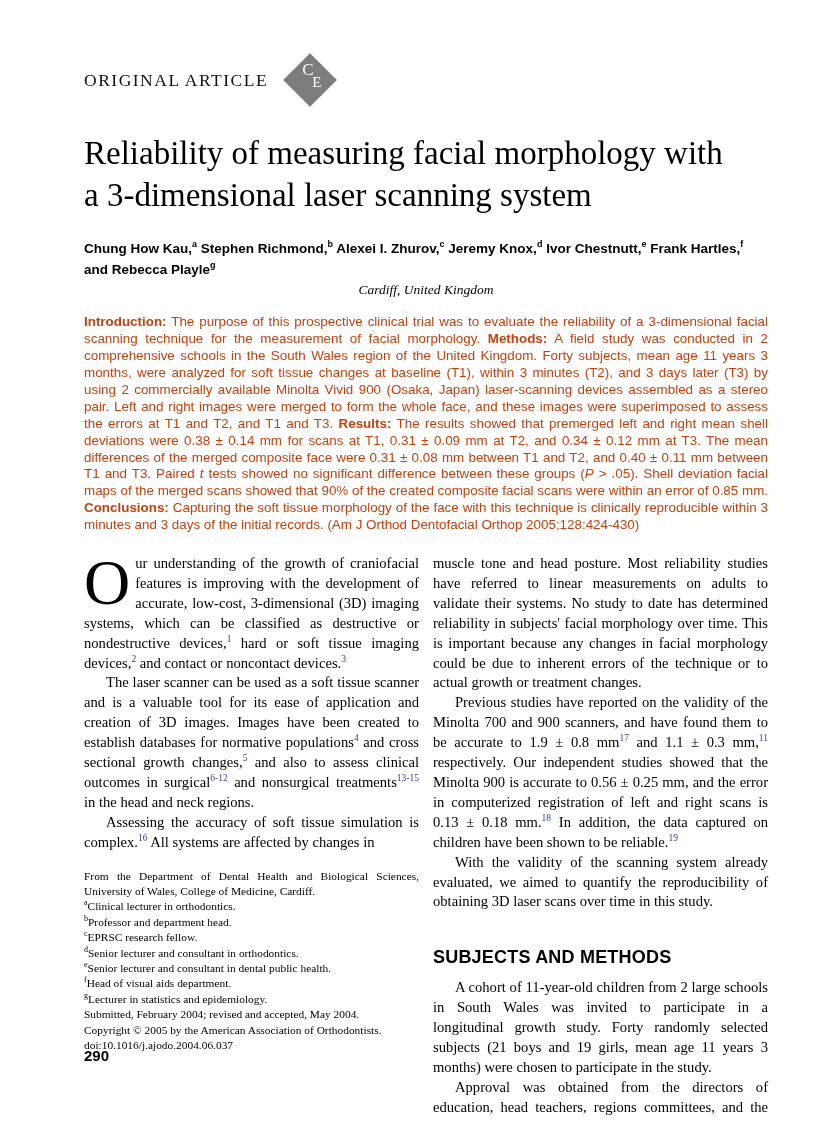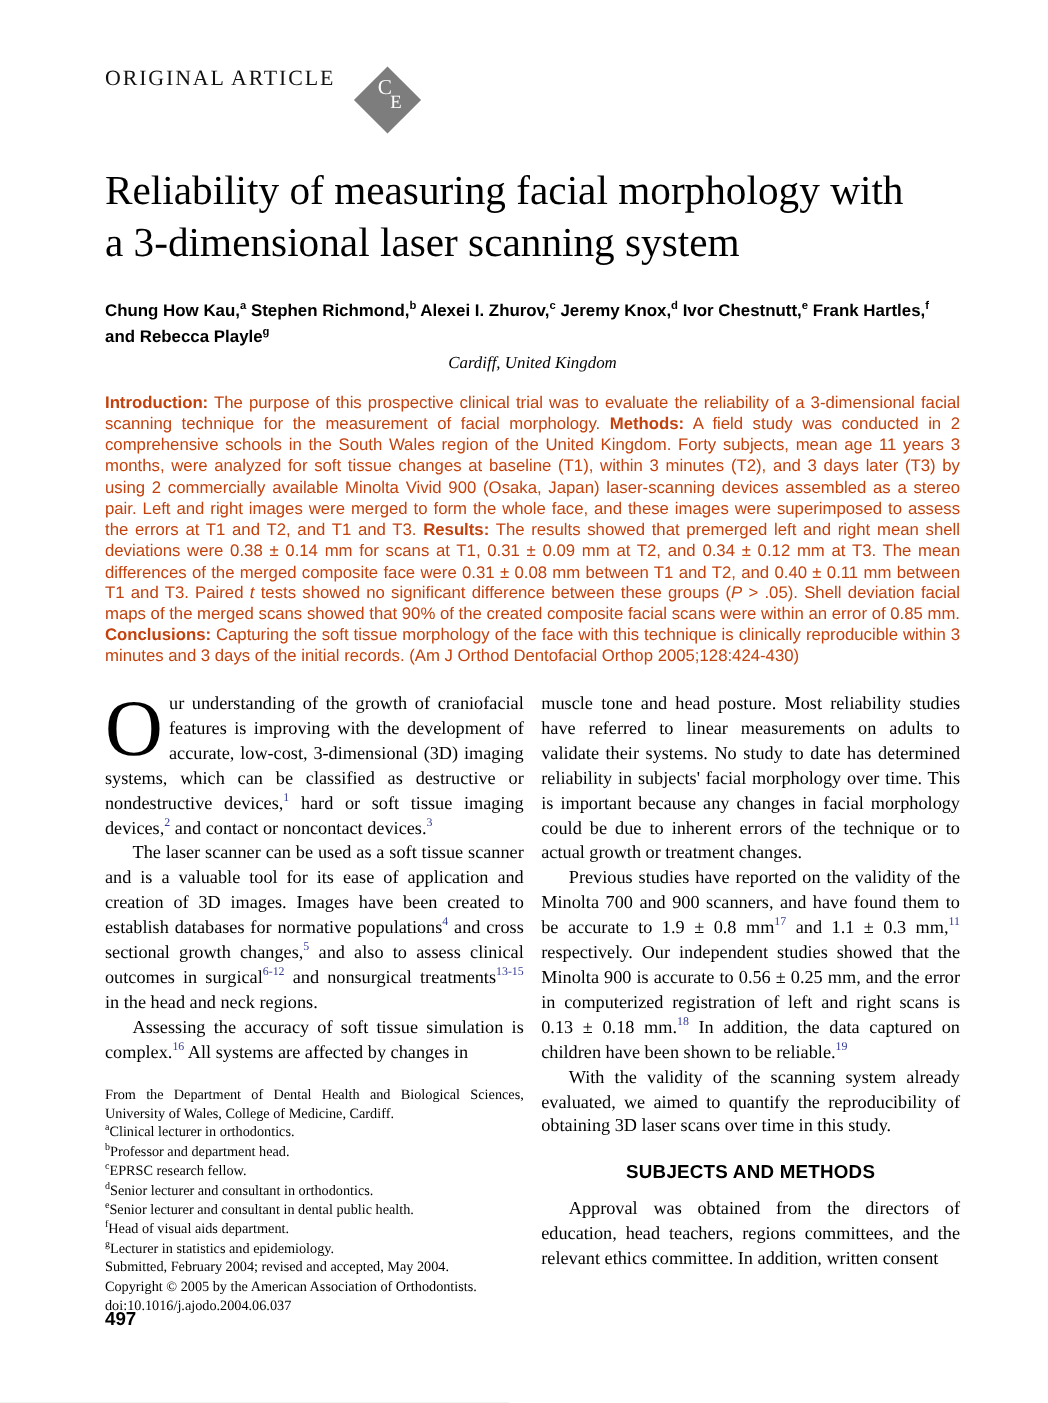--- a/index.html
+++ b/index.html
@@ -10,20 +10,21 @@
     height: 1122px;
     margin: 0 auto;
     background: #ffffff;
     color: #000;
     padding: 52px 70px 0 84px;
     overflow: hidden;
   }
   
   .header-row {
     display: flex;
+    align-items: center;
     gap: 14px;
     height: 56px;
   }
   .kicker {
     font-family: "Liberation Serif", serif;
     font-size: 17.5px;
     letter-spacing: 1.5px;
     color: #111;
   }
   .badge {
@@ -105,24 +106,24 @@
     float: left;
     font-family: "Liberation Serif", serif;
     font-size: 64px;
     line-height: 50px;
     padding: 4px 5px 0 0;
     font-weight: normal;
   }
   .section-heading {
     font-family: "Liberation Sans", sans-serif;
     font-weight: bold;
-    font-size: 15px;
+    font-size: 18px;
     letter-spacing: 0.2px;
-    margin: 16px 0 10px 0;
-    text-align: center;
+    margin: 36px 0 10px 0;
+    text-align: left;
   }
   
   .footnotes {
     margin-top: 16px;
     font-family: "Liberation Serif", serif;
     font-size: 11.4px;
     line-height: 15.4px;
     text-align: justify;
   }
   .footnotes div { margin: 0; }
@@ -179,19 +180,20 @@
       </div>
     </div>
 
     <div class="col">
       <p>muscle tone and head posture. Most reliability studies have referred to linear measurements on adults to validate their systems. No study to date has determined reliability in subjects' facial morphology over time. This is important because any changes in facial morphology could be due to inherent errors of the technique or to actual growth or treatment changes.</p>
       <p class="indent">Previous studies have reported on the validity of the Minolta 700 and 900 scanners, and have found them to be accurate to 1.9 ± 0.8 mm<sup>17</sup> and 1.1 ± 0.3 mm,<sup>11</sup> respectively. Our independent studies showed that the Minolta 900 is accurate to 0.56 ± 0.25 mm, and the error in computerized registration of left and right scans is 0.13 ± 0.18 mm.<sup>18</sup> In addition, the data captured on children have been shown to be reliable.<sup>19</sup></p>
       <p class="indent">With the validity of the scanning system already evaluated, we aimed to quantify the reproducibility of obtaining 3D laser scans over time in this study.</p>
 
       <h2 class="section-heading">SUBJECTS AND METHODS</h2>
 
+      <p class="indent">A cohort of 11-year-old children from 2 large schools in South Wales was invited to participate in a longitudinal growth study. Forty randomly selected subjects (21 boys and 19 girls, mean age 11 years 3 months) were chosen to participate in the study.</p>
       <p class="indent">Approval was obtained from the directors of education, head teachers, regions committees, and the relevant ethics committee. In addition, written consent</p>
     </div>
   </div>
 
-  <div class="pagenum">497</div>
+  <div class="pagenum">290</div>
 
 </div>
 
 </body></html>

